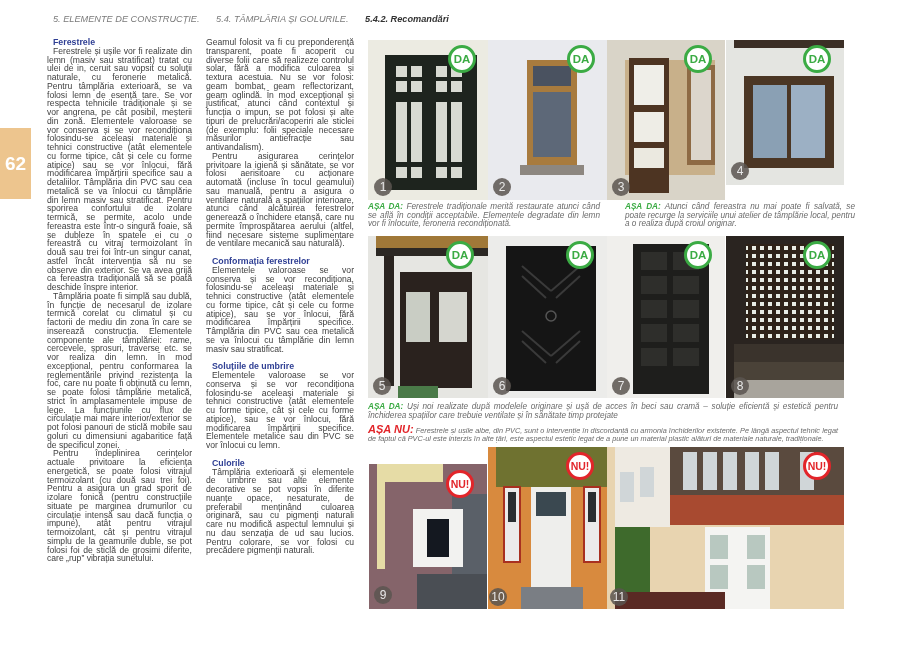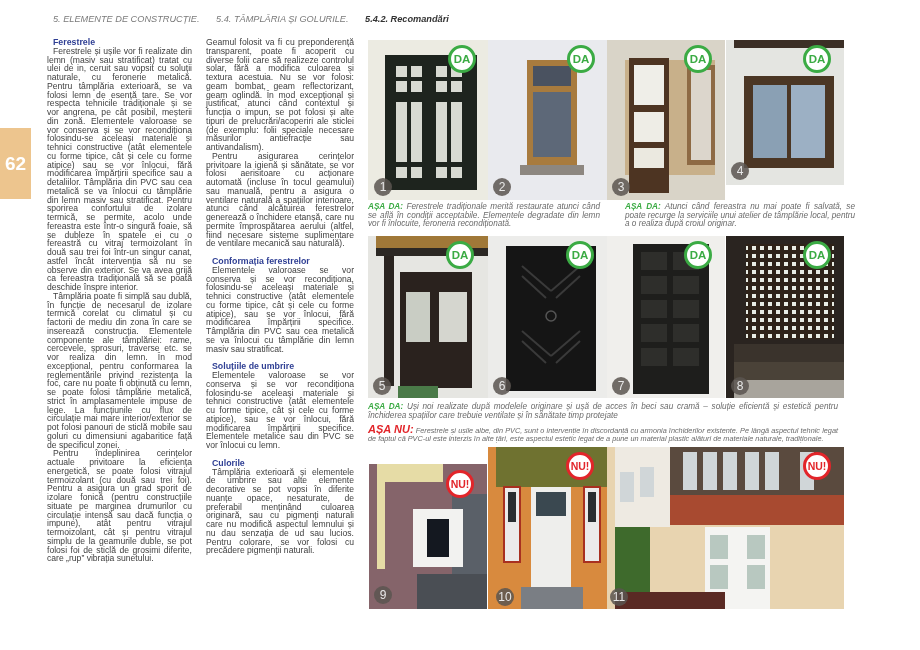--- a/index.html
+++ b/index.html
@@ -222,21 +222,21 @@
     <rect x="0" y="0" width="112" height="40" fill="#4c6a2c" opacity="0.75"></rect>
     <rect x="8" y="40" width="16" height="75" fill="#ecebea" stroke="#a83020" stroke-width="2"></rect>
     <rect x="12" y="45" width="8" height="30" fill="#2a2e30"></rect>
     <rect x="88" y="40" width="16" height="75" fill="#ecebea" stroke="#a83020" stroke-width="2"></rect>
     <rect x="92" y="45" width="8" height="30" fill="#2a2e30"></rect>
     <rect x="35" y="40" width="40" height="100" fill="#eeeeec"></rect>
     <rect x="40" y="45" width="30" height="24" fill="#3a4850"></rect>
     <rect x="25" y="140" width="62" height="22" fill="#7a7e84"></rect>
   </svg>
   <div class="badge nu" style="left:78px;top:5px;">NU!</div>
-  <div class="num" style="left:8px;top:141px;">10</div>
+  <div class="num" style="left:1px;top:141px;">10</div>
 </div>
 
 <div class="photo" style="left:607px;top:447px;width:229px;height:162px;background:#e8d4b0;">
   <svg width="229" height="162">
     <rect x="0" y="0" width="55" height="80" fill="#eeeae2"></rect>
     <rect x="55" y="0" width="174" height="48" fill="#5a4a3e"></rect>
     <rect x="55" y="48" width="174" height="30" fill="#a84a30"></rect>
     <g fill="#d0d6d8">
       <rect x="5" y="25" width="14" height="30"></rect>
         <rect x="25" y="20" width="14" height="30"></rect>

